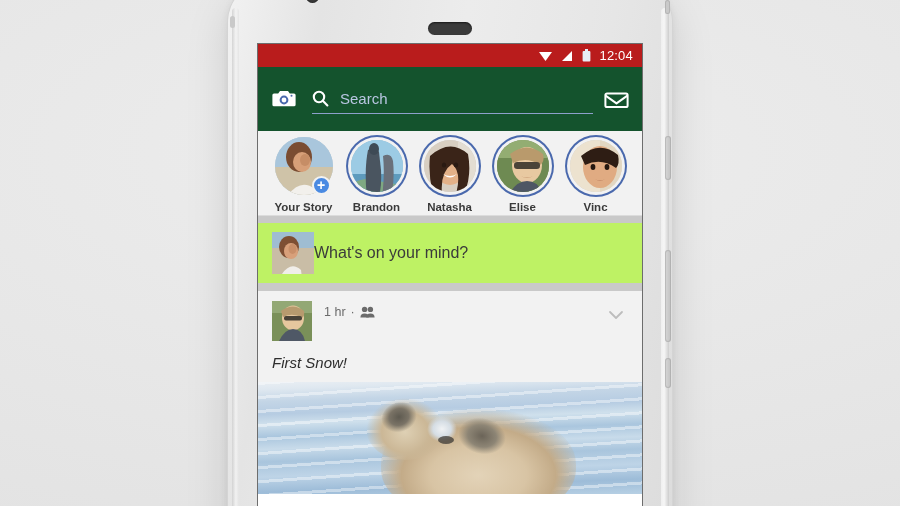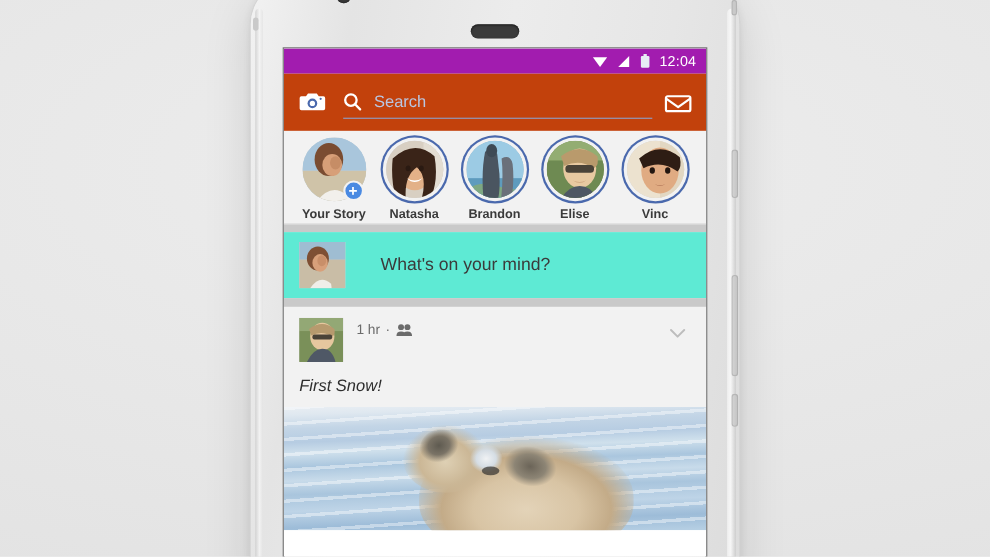--- a/index.html
+++ b/index.html
@@ -73,32 +73,32 @@
   #screen {
     position:absolute; left:30px; top:62px;
     width:384px; height:508px;
     background:#ffffff;
     overflow:hidden;
     box-shadow:0 0 0 1px #6d6d6d;
   }
 
   
   #statusbar {
-    height:23px; background:#a21caf;
+    height:23px; background:#b91c1c;
     display:flex; align-items:center; justify-content:flex-end;
     padding-right:9px; gap:8px;
   }
   .sb-icon { display:flex; align-items:center; }
   #sb-time {
     color:#fff; font-size:13px; letter-spacing:.2px;
   }
 
   
   #appbar {
-    height:52px; background:#c2410c;
+    height:64px; background:#14532d;
     display:flex; align-items:center; padding:0 12px;
   }
   #camera-btn { width:28px; height:28px; flex:0 0 auto; }
   #searchwrap {
     flex:1 1 auto; margin:0 10px 0 14px;
     display:flex; align-items:center; gap:11px;
     border-bottom:1.5px solid #8da0cb;
     height:30px;
   }
   #search-placeholder {
@@ -134,22 +134,22 @@
     position:absolute; right:2px; bottom:0px;
     width:19px; height:19px; border-radius:50%;
     background:#4a8ae2; border:2px solid #f2f2f2;
     color:#fff; font-size:14px; line-height:15px; font-weight:bold;
     display:flex; align-items:center; justify-content:center;
   }
 
   
   #gap1 { height:7px; background:#c9c9c9; }
   #composer {
-    background:#5eead4; height:60px;
-    display:flex; align-items:center; padding:0 14px; gap:32px;
+    background:#bef264; height:60px;
+    display:flex; align-items:center; padding:0 14px; gap:0;
   }
   #composer-avatar {
     width:42px; height:42px; flex:0 0 auto; overflow:hidden;
     background:#cfcfcf;
   }
   #composer-text { font-size:16px; color:#3b3b3b; }
   #gap2 { height:8px; background:#c9c9c9; }
 
   
   #post { background:#f2f2f2; padding:10px 14px 0 14px; }
@@ -304,47 +304,47 @@
                 </svg>
               </div>
               <div class="plus-badge">+</div>
             </div>
             <div class="label">Your Story</div>
           </div>
           <div class="story ringed">
             <div class="ringwrap">
               <div class="thumb">
                 <svg width="58" height="58" viewBox="0 0 58 58">
+                  <rect width="58" height="58" fill="#8fc0dd"></rect>
+                  <rect y="0" width="58" height="34" fill="#9ccbe4"></rect>
+                  <rect y="34" width="58" height="24" fill="#5e9bbd"></rect>
+                  <path d="M0 44 q14-8 28-3 q16 5 30 2 v15 H0 Z" fill="#7ea882"></path>
+                  <path d="M17 10 q7-5 11 2 l2 18 q1 20-3 28 h-11 q-3-28 1-48 Z" fill="#4a5560"></path>
+                  <ellipse cx="23" cy="9" rx="5" ry="6" fill="#3e4a55"></ellipse>
+                  <path d="M32 16 q8-4 10 5 q2 18-2 37 h-9 q3-24 1-42 Z" fill="#6a707a"></path>
+                </svg>
+              </div>
+            </div>
+            <div class="label">Brandon</div>
+          </div>
+          <div class="story ringed">
+            <div class="ringwrap">
+              <div class="thumb">
+                <svg width="58" height="58" viewBox="0 0 58 58">
                   <rect width="58" height="58" fill="#d8cfc2"></rect>
                   <rect x="34" width="24" height="58" fill="#e3ddd2"></rect>
                   <ellipse cx="26" cy="26" rx="16" ry="19" fill="#e3b188"></ellipse>
                   <path d="M6 16 q20-18 38-2 q4 22-4 40 h-8 q6-22-4-30 q-12 8-10 30 h-9 Q4 34 6 16 Z" fill="#3a2418"></path>
                   <ellipse cx="20" cy="25" rx="2.2" ry="2.6" fill="#2a1a12"></ellipse>
                   <ellipse cx="32" cy="25" rx="2.2" ry="2.6" fill="#2a1a12"></ellipse>
                   <path d="M19 34 q7 7 14 0 q-7 4-14 0 Z" fill="#fff"></path>
                 </svg>
               </div>
             </div>
             <div class="label">Natasha</div>
-          </div>
-          <div class="story ringed">
-            <div class="ringwrap">
-              <div class="thumb">
-                <svg width="58" height="58" viewBox="0 0 58 58">
-                  <rect width="58" height="58" fill="#8fc0dd"></rect>
-                  <rect y="0" width="58" height="34" fill="#9ccbe4"></rect>
-                  <rect y="34" width="58" height="24" fill="#5e9bbd"></rect>
-                  <path d="M0 44 q14-8 28-3 q16 5 30 2 v15 H0 Z" fill="#7ea882"></path>
-                  <path d="M17 10 q7-5 11 2 l2 18 q1 20-3 28 h-11 q-3-28 1-48 Z" fill="#4a5560"></path>
-                  <ellipse cx="23" cy="9" rx="5" ry="6" fill="#3e4a55"></ellipse>
-                  <path d="M32 16 q8-4 10 5 q2 18-2 37 h-9 q3-24 1-42 Z" fill="#6a707a"></path>
-                </svg>
-              </div>
-            </div>
-            <div class="label">Brandon</div>
           </div>
           <div class="story ringed">
             <div class="ringwrap">
               <div class="thumb">
                 <svg width="58" height="58" viewBox="0 0 58 58">
                   <rect width="58" height="58" fill="#7f9a5e"></rect>
                   <rect y="0" width="58" height="18" fill="#93ad72"></rect>
                   <rect y="18" width="58" height="40" fill="#6e8a52"></rect>
                   <ellipse cx="30" cy="25" rx="15" ry="18" fill="#e8c9a1"></ellipse>
                   <path d="M13 14 q17-13 33 0 q2 8-3 11 q-13-9-27-2 Z" fill="#b99a6c"></path>

